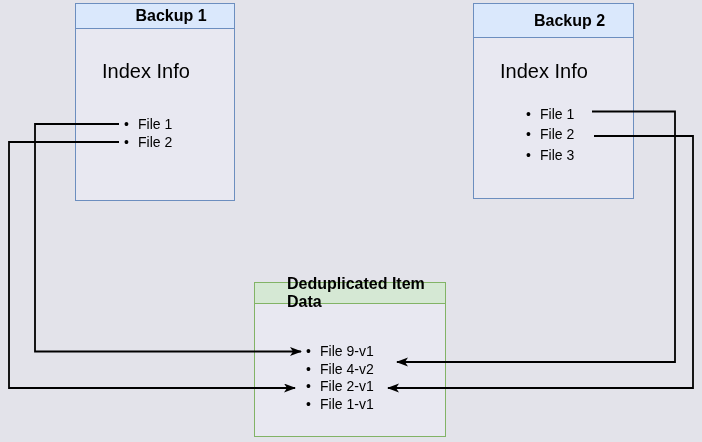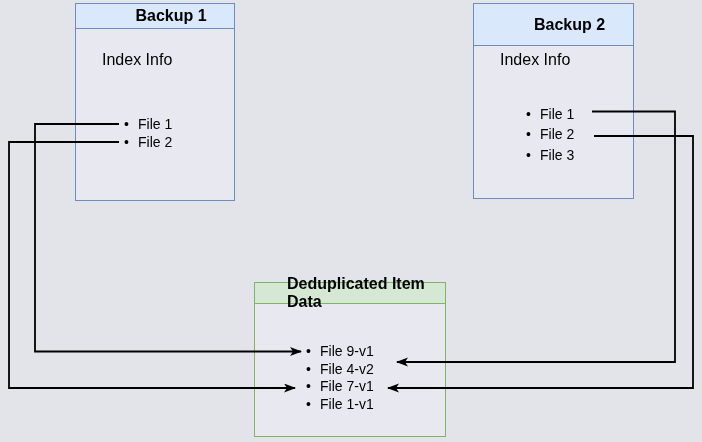--- a/index.html
+++ b/index.html
@@ -33,40 +33,40 @@
     width: 100%;
     padding-left: 32px;
   }
   .node.green .node-header {
     border-bottom-color: #82b366;
     background: #d5e8d4;
   }
   .subtitle {
     position: absolute;
     left: 26px;
-    top: 46px;
-    font-size: 16px;
+    top: 57px;
+    font-size: 20px;
     line-height: 20px;
   }
   .list { position: absolute; }
   .row { display: flex; align-items: center; }
   .dot {
     width: 10px;
     text-align: left;
     font-size: 14px;
     flex: 0 0 10px;
   }
   .lbl { font-size: 14px; white-space: nowrap; padding-left: 4px; }
   
   #backup1 { left: 75px;  top: 3px;   width: 160px; height: 198px; }
   #backup1 .node-header { height: 25px; }
   #backup1 .list { left: 48px; top: 110.5px; }
   #backup1 .row { height: 18px; }
   #backup2 { left: 473px; top: 3px;   width: 161px; height: 196px; }
-  #backup2 .node-header { height: 42px; }
+  #backup2 .node-header { height: 34px; }
   #backup2 .list { left: 52px; top: 99.5px; }
   #backup2 .row { height: 20.5px; }
   #dedup   { left: 254px; top: 282px; width: 192px; height: 155px; }
   #dedup .node-header { height: 21px; }
   #dedup .list { left: 51px; top: 59.5px; }
   #dedup .row { height: 17.5px; }
   svg.overlay {
     position: absolute;
     left: 0; top: 0;
     width: 702px; height: 442px;
@@ -130,21 +130,21 @@
       <div class="row">
         <span class="dot">•</span>
         <span class="lbl">File 9-v1</span>
       </div>
       <div class="row">
         <span class="dot">•</span>
         <span class="lbl">File 4-v2</span>
       </div>
       <div class="row">
         <span class="dot">•</span>
-        <span class="lbl">File 7-v1</span>
+        <span class="lbl">File 2-v1</span>
       </div>
       <div class="row">
         <span class="dot">•</span>
         <span class="lbl">File 1-v1</span>
       </div>
     </div>
   </div>
 
   <svg class="overlay" viewBox="0 0 702 442">
     <defs>

